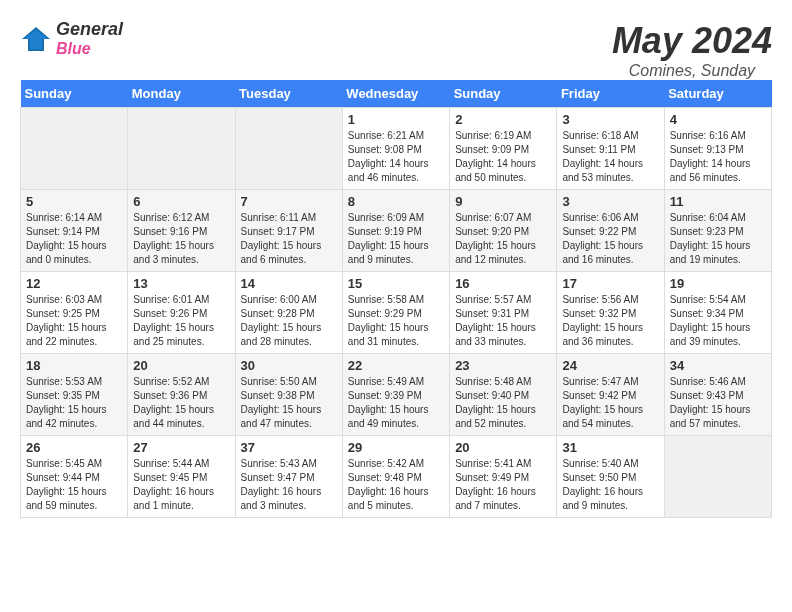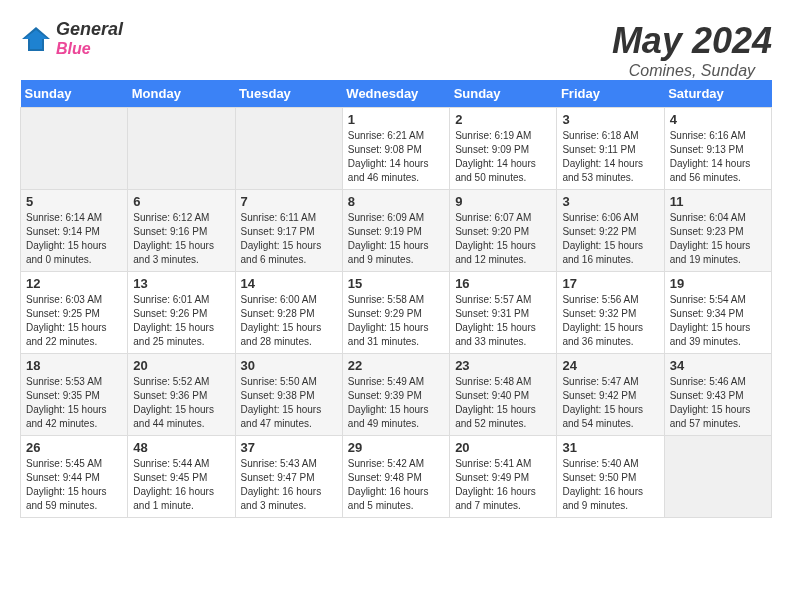--- a/index.html
+++ b/index.html
@@ -233,21 +233,21 @@
           <span class="day-number">34</span>
           <div class="day-info">Sunrise: 5:46 AM<br>Sunset: 9:43 PM<br>Daylight: 15 hours and 57 minutes.</div>
         </td>
       </tr>
       <tr>
         <td>
           <span class="day-number">26</span>
           <div class="day-info">Sunrise: 5:45 AM<br>Sunset: 9:44 PM<br>Daylight: 15 hours and 59 minutes.</div>
         </td>
         <td>
-          <span class="day-number">48</span>
+          <span class="day-number">27</span>
           <div class="day-info">Sunrise: 5:44 AM<br>Sunset: 9:45 PM<br>Daylight: 16 hours and 1 minute.</div>
         </td>
         <td>
           <span class="day-number">37</span>
           <div class="day-info">Sunrise: 5:43 AM<br>Sunset: 9:47 PM<br>Daylight: 16 hours and 3 minutes.</div>
         </td>
         <td>
           <span class="day-number">29</span>
           <div class="day-info">Sunrise: 5:42 AM<br>Sunset: 9:48 PM<br>Daylight: 16 hours and 5 minutes.</div>
         </td>

